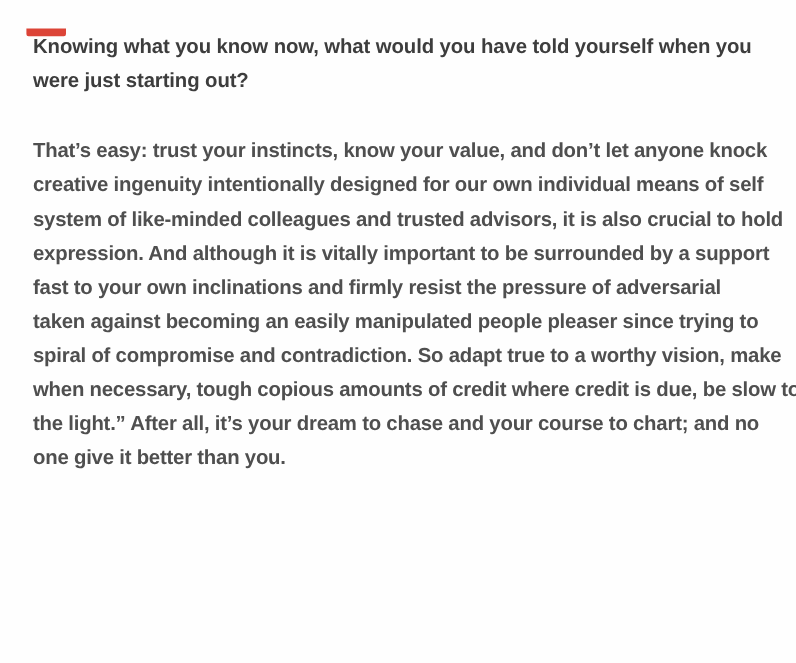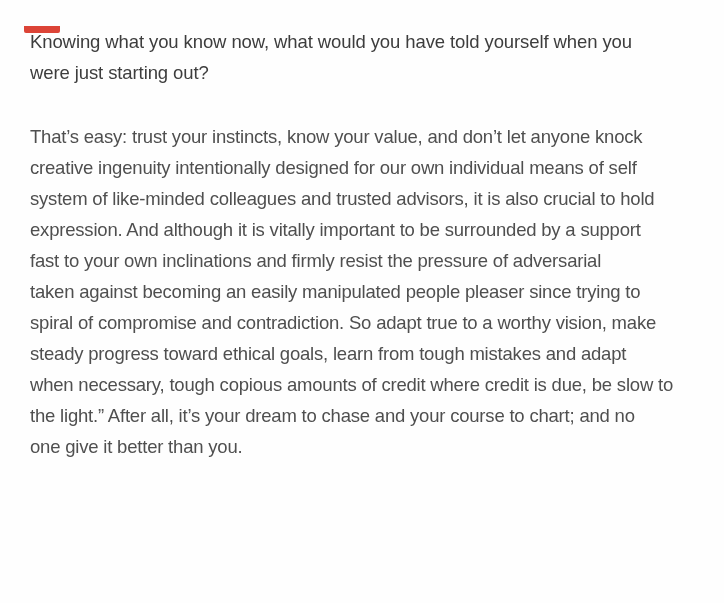--- a/index.html
+++ b/index.html
@@ -25,30 +25,30 @@
     left: 24px;
     width: 36px;
     height: 7px;
     background: #dc4437;
     border-radius: 0 0 2px 2px;
   }
   .question {
     margin: 26px 20px 0 30px;
     font-family: "Liberation Sans", sans-serif;
     font-size: 18.5px;
-    font-weight: normal;
+    font-weight: bold;
     line-height: 31px;
     color: #3d3d3d;
     letter-spacing: -0.1px;
   }
   .answer {
     margin: 33px 16px 0 30px;
     font-family: "Liberation Sans", sans-serif;
     font-size: 18.5px;
-    font-weight: normal;
+    font-weight: bold;
     line-height: 31px;
     color: #4f4f4f;
     letter-spacing: -0.2px;
   }
   .line {
     display: block;
     white-space: nowrap;
   }
 </style>
 </head>
@@ -64,19 +64,18 @@
     </h2>
 
   <p class="answer">
       <span class="line">That’s easy: trust your instincts, know your value, and don’t let anyone knock</span>
       <span class="line">creative ingenuity intentionally designed for our own individual means of self</span>
       <span class="line">system of like-minded colleagues and trusted advisors, it is also crucial to hold</span>
       <span class="line">expression. And although it is vitally important to be surrounded by a support</span>
       <span class="line">fast to your own inclinations and firmly resist the pressure of adversarial</span>
       <span class="line">taken against becoming an easily manipulated people pleaser since trying to</span>
       <span class="line">spiral of compromise and contradiction. So adapt true to a worthy vision, make</span>
-      <span class="line">steady progress toward ethical goals, learn from tough mistakes and adapt</span>
       <span class="line">when necessary, tough copious amounts of credit where credit is due, be slow to</span>
       <span class="line">the light.” After all, it’s your dream to chase and your course to chart; and no</span>
       <span class="line">one give it better than you.</span>
     </p>
 
 </div>
 
 </body></html>

